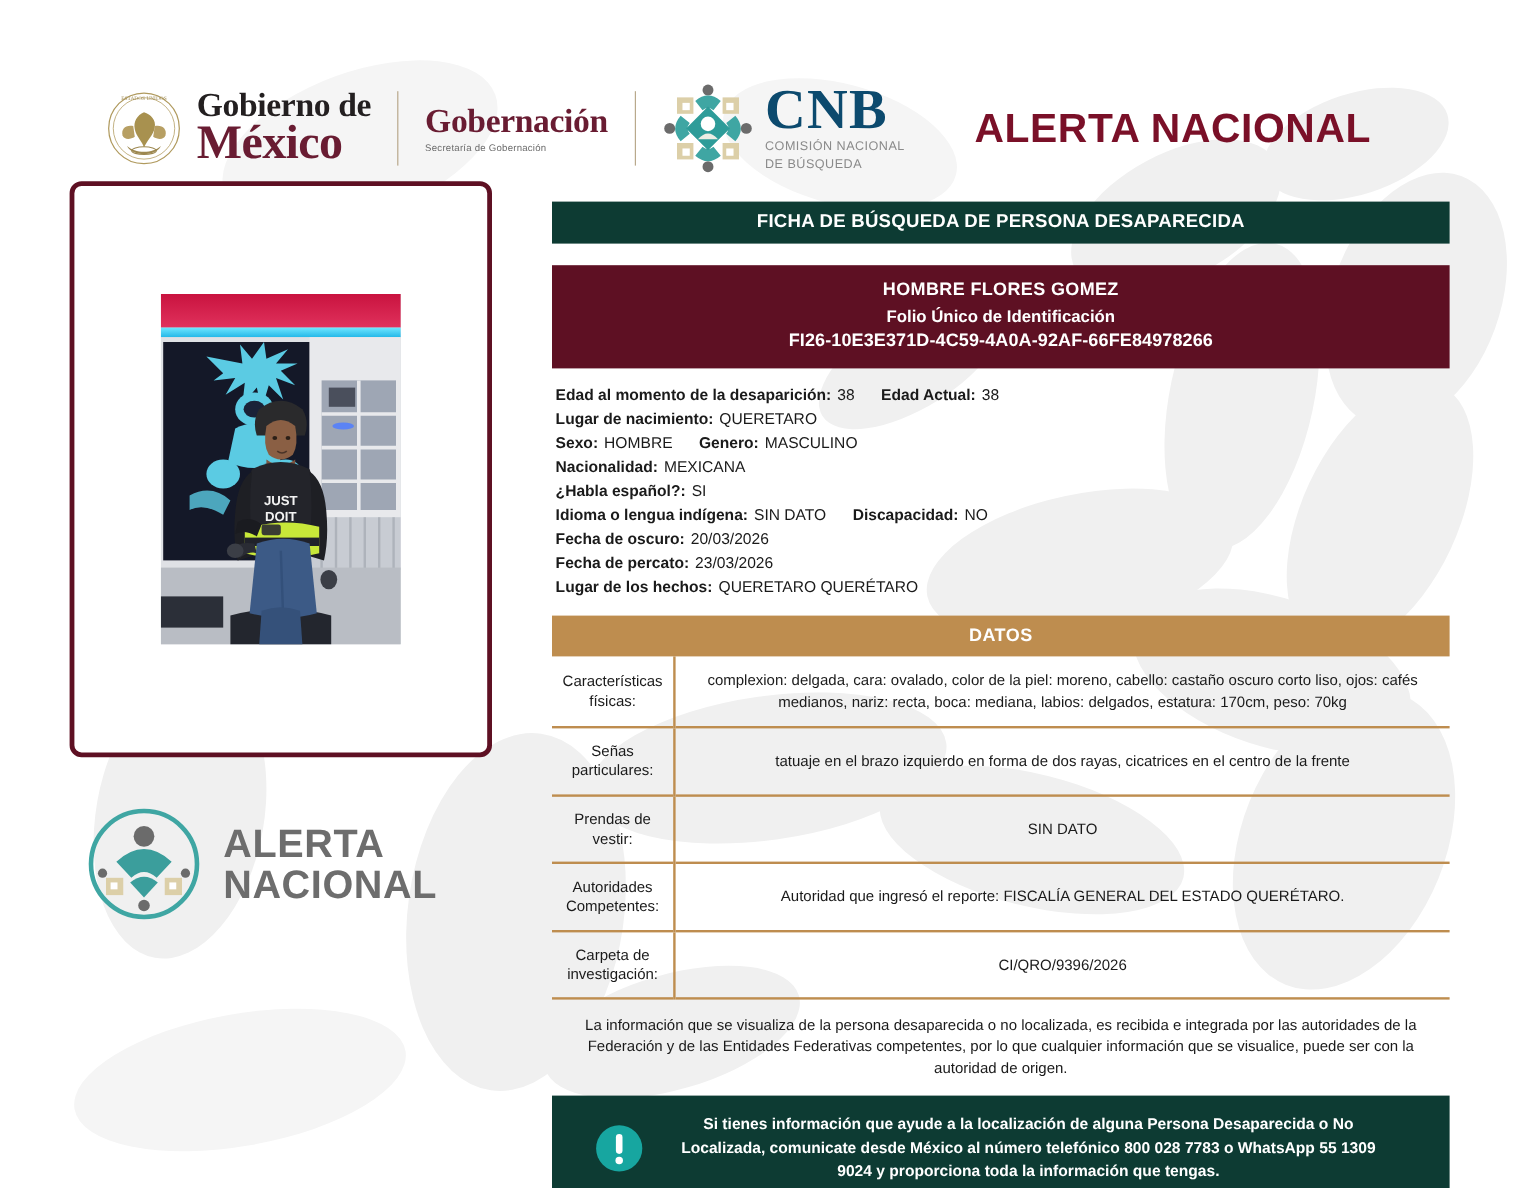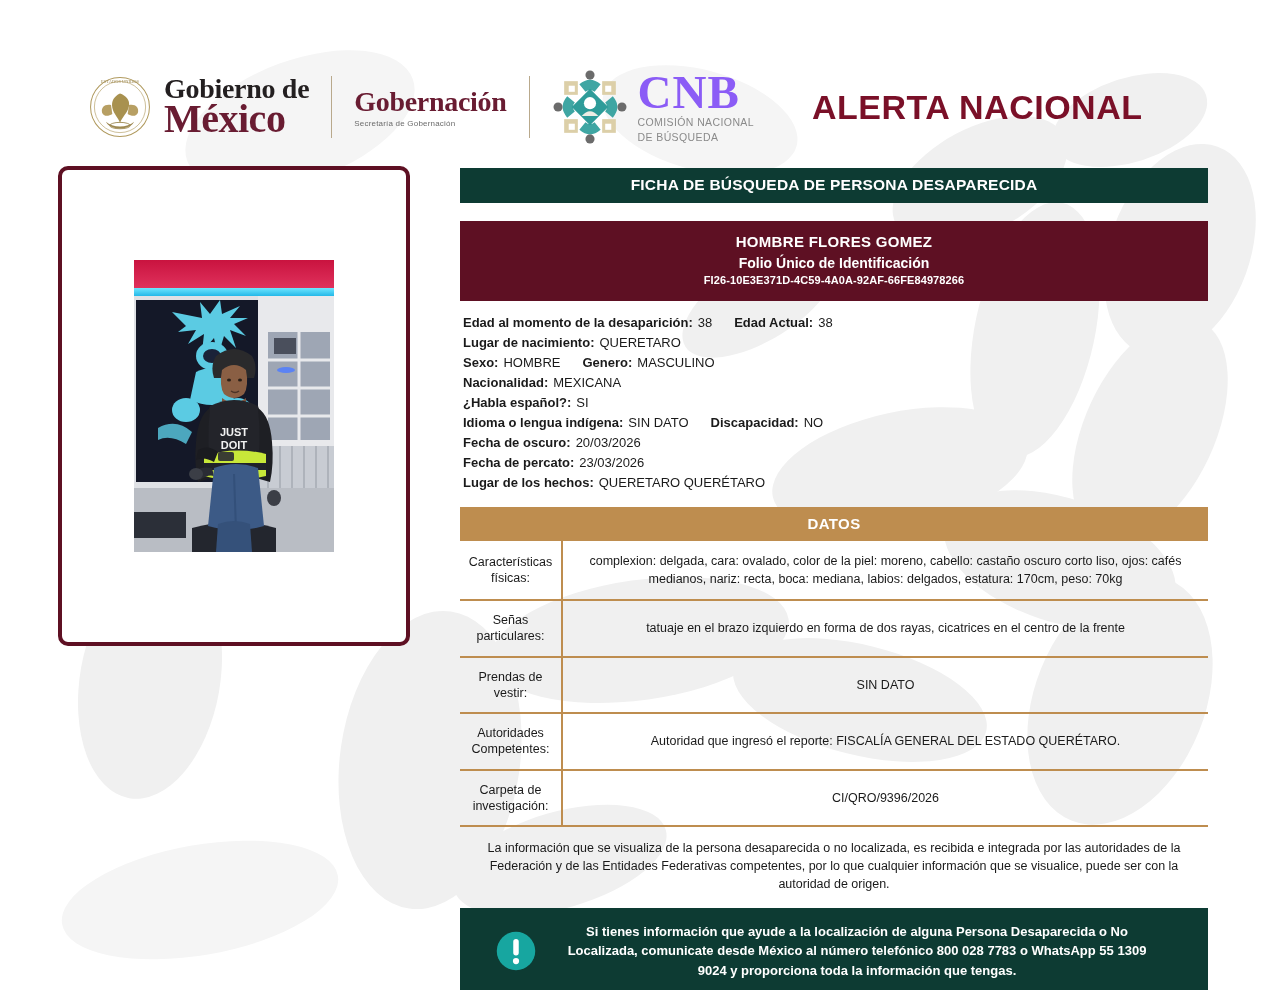--- a/index.html
+++ b/index.html
@@ -83,21 +83,21 @@
   .cnb-block {
     display: flex;
     align-items: center;
   }
   .cnb-mark { width: 76px; height: 76px; flex: 0 0 auto; }
   .cnb-text { margin-left: 10px; }
   .cnb-text .l1 {
     font-family: "Liberation Serif", serif;
     font-size: 47px;
     font-weight: bold;
-    color: #8b5cf6;
+    color: #0c4a6e;
     line-height: 0.92;
     letter-spacing: 1px;
   }
   .cnb-text .l2 {
     font-size: 10.5px;
     color: #8a8a8a;
     line-height: 1.2;
     letter-spacing: 0.4px;
     margin-top: 2px;
   }
@@ -105,21 +105,21 @@
     margin-left: 58px;
     font-size: 34px;
     font-weight: bold;
     color: #7a1028;
     letter-spacing: 0.5px;
   }
 
   
   .photo-frame {
     position: absolute;
-    top: 166px; left: 58px;
+    top: 151px; left: 58px;
     width: 352px; height: 480px;
     border: 4px solid #5E1023;
     border-radius: 10px;
     background: #ffffff;
     padding: 10px;
   }
   .photo-inner {
     width: 100%; height: 100%;
     background: #ffffff;
     display: flex;
@@ -169,21 +169,21 @@
   .bar-maroon {
     margin-top: 18px;
     background: #5E1023;
     color: #ffffff;
     text-align: center;
     padding: 10px 0 12px;
     line-height: 1.45;
   }
   .bar-maroon .nm { font-size: 15px; font-weight: bold; letter-spacing: 0.3px; }
   .bar-maroon .fl { font-size: 14px; font-weight: bold; }
-  .bar-maroon .fv { font-size: 11px; font-weight: bold; letter-spacing: 0.1px; }
+  .bar-maroon .fv { font-size: 15px; font-weight: bold; letter-spacing: 0.1px; }
 
   .facts {
     margin-top: 12px;
     padding-left: 3px;
     font-size: 13px;
     color: #1a1a1a;
   }
   .facts .row { padding: 2.5px 0; white-space: nowrap; }
   .facts .k { font-weight: bold; }
   .facts .v { font-weight: normal; margin-left: 5px; }
@@ -414,20 +414,39 @@
             <ellipse cx="140" cy="238" rx="7" ry="8" fill="#3b3e46"></ellipse>
             <path d="M80 208 q22 -8 44 0 l6 58 q-28 8 -56 0 Z" fill="#3c5a86"></path>
             <path d="M100 214 l2 56" stroke="#33507a" stroke-width="2"></path>
             <path d="M84 264 q16 -6 32 0 l2 28 l-36 0 Z" fill="#35517a"></path>
           </g>
         </g>
       </svg>
     </div>
   </div>
 
+  <div class="alerta-logo">
+    <svg class="mark" viewBox="0 0 100 100">
+      <circle cx="50" cy="50" r="46" fill="none" stroke="#3FA6A3" stroke-width="4"></circle>
+      <circle cx="50" cy="26" r="9" fill="#6b6b6b"></circle>
+      <path d="M26 48 q24 -22 48 0 l-13 14 q-11 -10 -22 0 Z" fill="#3B9E9C"></path>
+      <path d="M38 66 q12 -10 24 0 l-12 13 Z" fill="#3B9E9C"></path>
+      <circle cx="50" cy="86" r="5" fill="#6b6b6b"></circle>
+      <rect x="17" y="62" width="15" height="15" fill="#DCCFA8"></rect>
+      <rect x="21" y="66" width="6" height="6" fill="#ffffff"></rect>
+      <rect x="68" y="62" width="15" height="15" fill="#DCCFA8"></rect>
+      <rect x="72" y="66" width="6" height="6" fill="#ffffff"></rect>
+      <circle cx="14" cy="58" r="4" fill="#6b6b6b"></circle>
+      <circle cx="86" cy="58" r="4" fill="#6b6b6b"></circle>
+    </svg>
+    <div class="words">
+      <div>ALERTA</div>
+      <div>NACIONAL</div>
+    </div>
+  </div>
 
   <div class="rightcol">
 
     <div class="bar-green">FICHA DE BÚSQUEDA DE PERSONA DESAPARECIDA</div>
 
     <div class="bar-maroon">
       <div class="nm">HOMBRE FLORES GOMEZ</div>
       <div class="fl">Folio Único de Identificación</div>
       <div class="fv">FI26-10E3E371D-4C59-4A0A-92AF-66FE84978266</div>
     </div>

